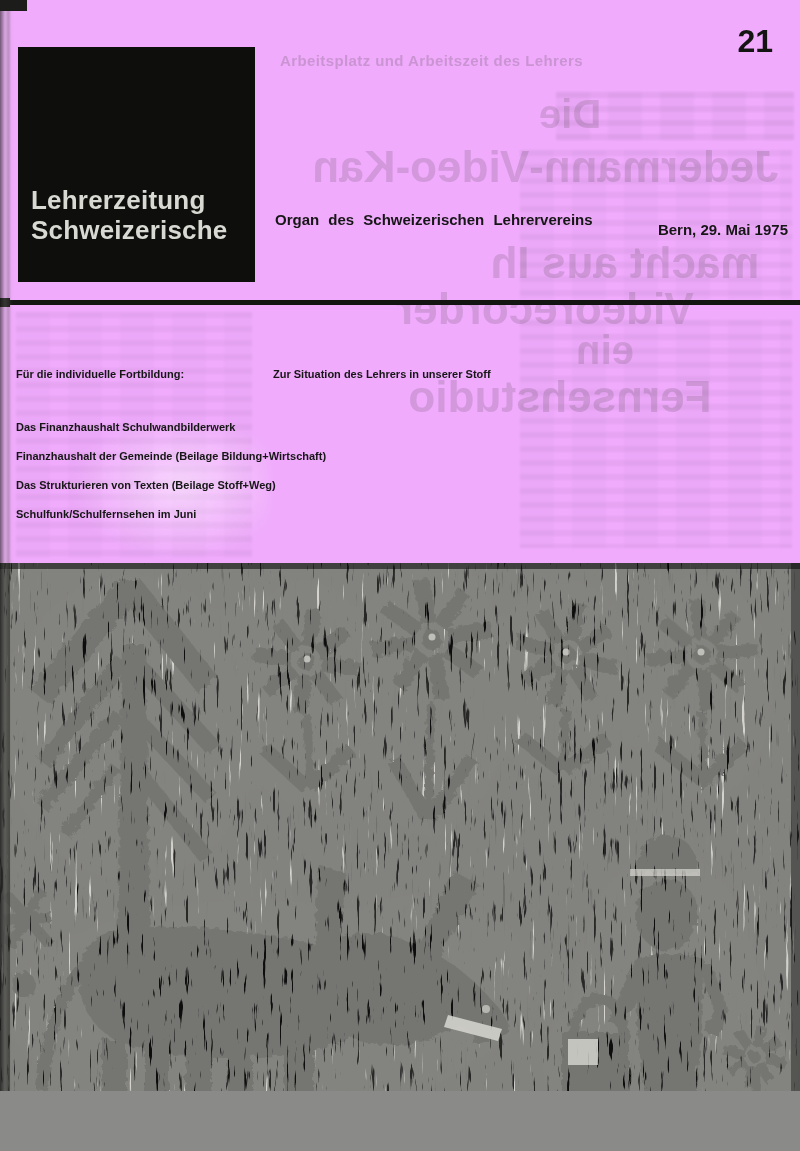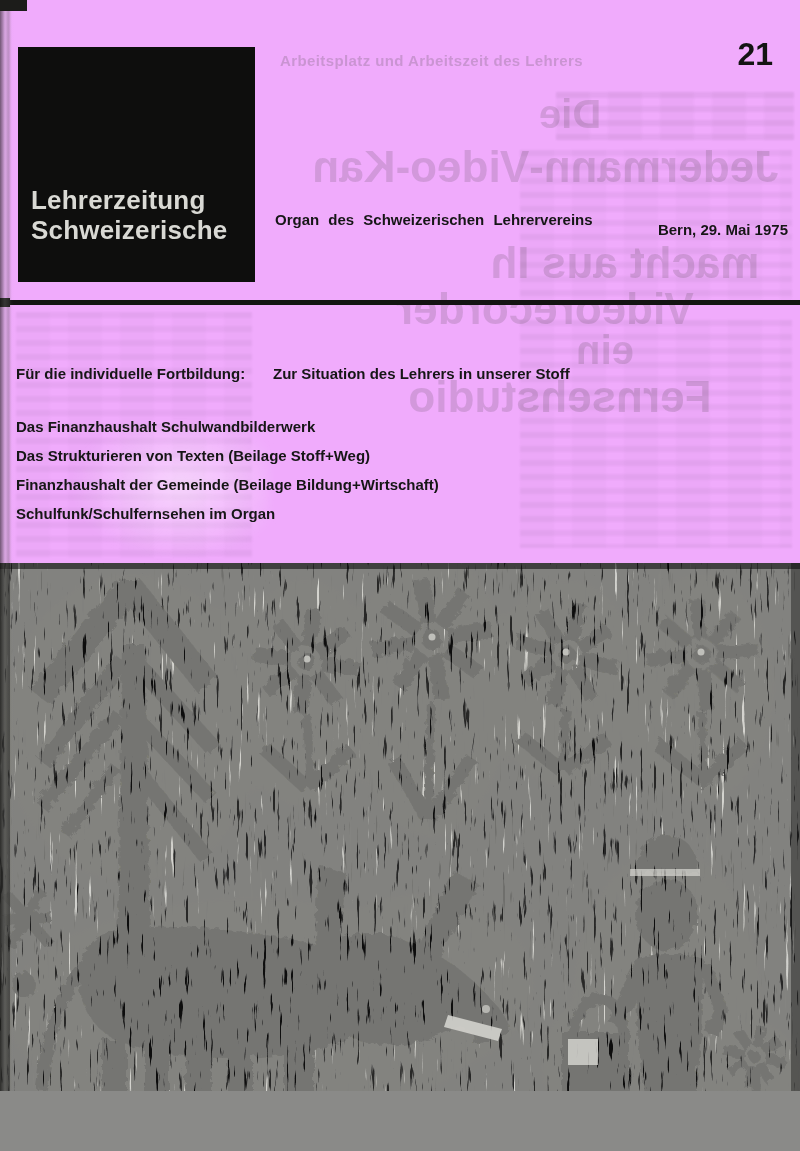--- a/index.html
+++ b/index.html
@@ -33,28 +33,28 @@
   .gp1{left:556px;top:92px;width:238px;height:48px;}
   .gp2{left:520px;top:150px;width:272px;height:150px;opacity:.6;}
   .gp3{left:520px;top:320px;width:272px;height:228px;opacity:.6;}
   .gp4{left:16px;top:312px;width:236px;height:246px;opacity:.55;}
   .ghost-blob{position:absolute;left:70px;top:425px;width:200px;height:135px;z-index:1;
     background:radial-gradient(ellipse at 55% 45%, rgba(255,255,255,.5), rgba(255,255,255,0) 70%);
     filter:blur(4px);}
   
   .logo-box{position:absolute;left:18px;top:47px;width:237px;height:235px;background:#0e0e0d;z-index:10;}
   .logo-text{position:absolute;left:13px;top:138px;color:#d9d9d4;font-size:26px;font-weight:700;line-height:30px;letter-spacing:.2px;}
-  .issue-no{position:absolute;right:27px;top:38px;font-size:32px;font-weight:700;line-height:1;color:#141413;z-index:10;}
+  .issue-no{position:absolute;right:27px;top:25px;font-size:32px;font-weight:700;line-height:1;color:#141413;z-index:10;}
   .subtitle{position:absolute;left:275px;top:190px;font-size:15px;font-weight:700;z-index:10;}
   .subtitle .l2{margin-top:21px;word-spacing:5px;}
   .place-date{position:absolute;right:12px;top:221px;font-size:15px;font-weight:700;z-index:10;}
   .rule{position:absolute;left:0;top:300px;width:800px;height:5px;background:#141413;z-index:10;}
   .rule:before{content:"";position:absolute;left:0;top:-2px;width:10px;height:9px;background:#141413;}
   
-  .toc{position:absolute;left:16px;top:364px;width:774px;z-index:10;font-size:15px;font-weight:700;line-height:20px;}
+  .toc{position:absolute;left:16px;top:364px;width:774px;z-index:10;font-size:11px;font-weight:700;line-height:20px;}
   .toc-row{display:flex;margin-bottom:24px;}
   .toc-label{width:257px;flex:none;}
   .toc-items{flex:1;}
   .toc-item{margin-bottom:9px;}
   
   .art{position:absolute;left:0;top:563px;width:800px;height:588px;z-index:20;display:block;}
 </style>
 </head>
 <body>
 
@@ -91,23 +91,23 @@
   <div class="toc">
     <div class="toc-row">
       <div class="toc-label">Für die individuelle Fortbildung:</div>
       <div class="toc-items">
         <div class="toc-item">Zur Situation des Lehrers in unserer Stoff</div>
       </div>
     </div>
     <div class="toc-row">
       <div class="toc-items">
         <div class="toc-item">Das Finanzhaushalt Schulwandbilderwerk</div>
+        <div class="toc-item">Finanzhaushalt der Gemeinde (Beilage Bildung+Wirtschaft)</div>
         <div class="toc-item">Das Strukturieren von Texten (Beilage Stoff+Weg)</div>
-        <div class="toc-item">Finanzhaushalt der Gemeinde (Beilage Bildung+Wirtschaft)</div>
-        <div class="toc-item">Schulfunk/Schulfernsehen im Organ</div>
+        <div class="toc-item">Schulfunk/Schulfernsehen im Juni</div>
       </div>
     </div>
   </div>
 
   <svg class="art" viewBox="0 0 800 588" role="img" xmlns="http://www.w3.org/2000/svg" aria-label="Children's black linocut print: fir tree, four star-shaped flowers, a donkey, and a figure with a hat carrying a basket">
     <defs>
       <filter id="fDark" x="0%" y="0%" width="100%" height="100%">
         <feTurbulence type="fractalNoise" baseFrequency="0.32 0.02" numOctaves="4" seed="7" result="t"></feTurbulence>
         <feColorMatrix in="t" type="matrix" values="0 0 0 0 0  0 0 0 0 0  0 0 0 0 0  4 4 4 -5.1 0" result="m"></feColorMatrix>
         <feComposite in="m" in2="SourceGraphic" operator="in"></feComposite>

